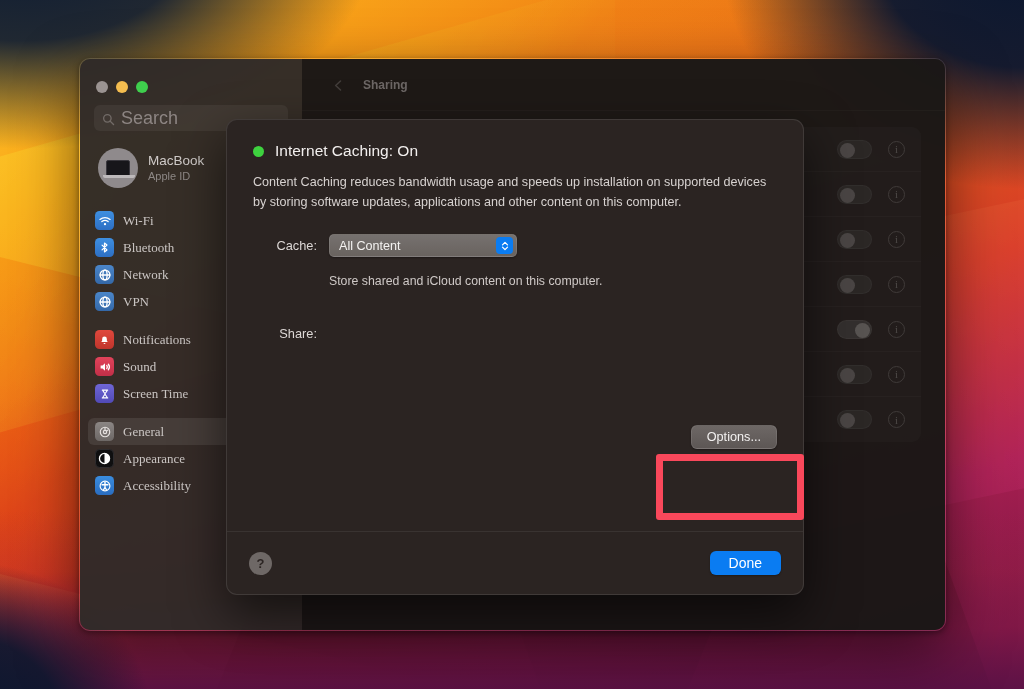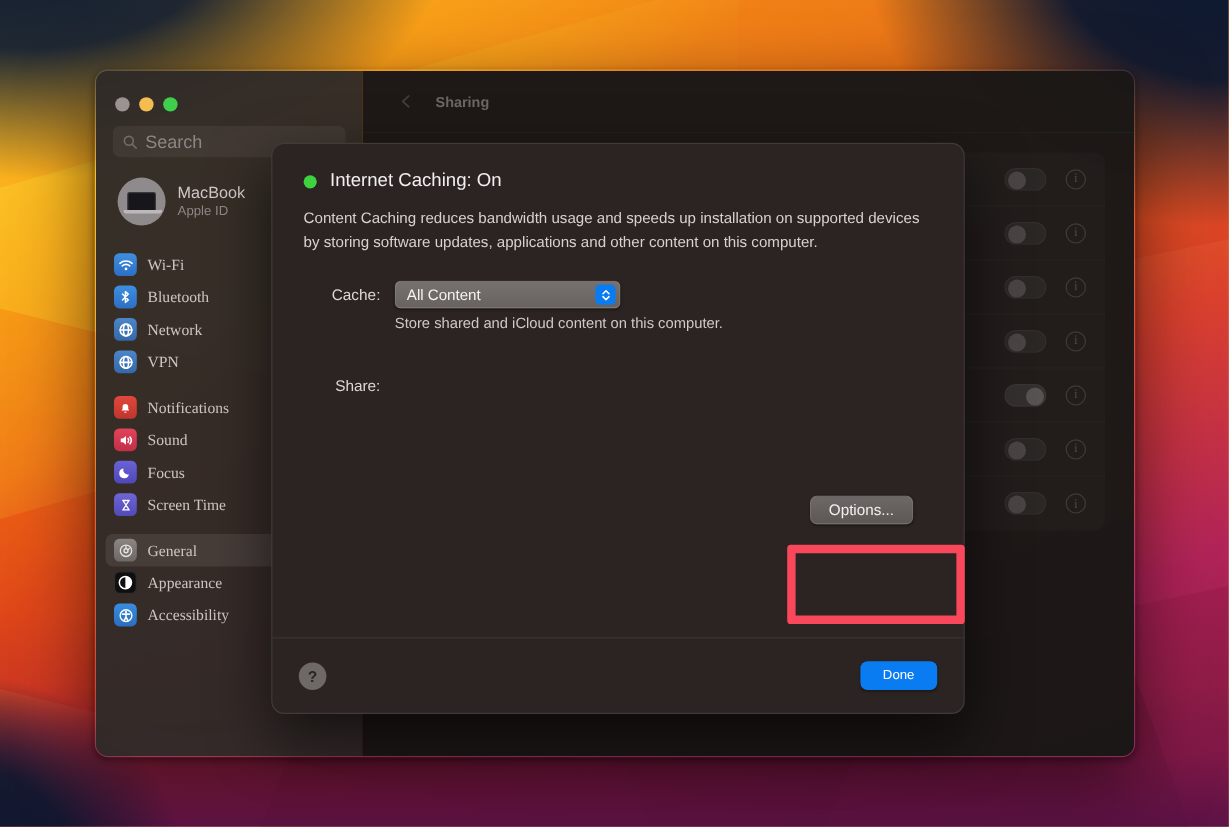--- a/index.html
+++ b/index.html
@@ -117,21 +117,21 @@
   .search-box {
     margin: 2px 14px 12px 14px;
     height: 26px;
     background: rgba(255,255,255,0.055);
     border-radius: 6px;
     display: flex; align-items: center;
     padding: 0 8px;
     gap: 6px;
   }
   .search-glyph { width: 13px; height: 13px; flex: none; opacity: .55; }
-  .search-ph { font-size: 15px; color: #8d8583; }
+  .search-ph { font-size: 18px; color: #8d8583; }
 
   .account-row {
     display: flex; align-items: center; gap: 10px;
     margin: 4px 10px 14px 12px;
     padding: 5px 6px;
     border-radius: 7px;
   }
   .avatar {
     width: 40px; height: 40px; border-radius: 50%;
     background: #8f8a8c;
@@ -298,40 +298,40 @@
     display: flex; flex-direction: column;
     align-items: center; justify-content: center;
     gap: 1px;
     color: #fff;
   }
   .popup-chev svg { display: block; }
 
   .field-hint {
     font-size: 12.3px; line-height: 1.5;
     color: #cfc9c7;
-    margin-top: 3px; max-width: 500px;
+    margin-top: 15px; max-width: 500px;
   }
   .row-gap { height: 28px; }
 
   .check-line { display: flex; align-items: center; gap: 9px; }
   .checkbox {
     width: 15px; height: 15px; border-radius: 3.5px;
     background: #6c6664;
     border: 1px solid rgba(255,255,255,0.10);
     flex: none;
   }
   .check-label { font-size: 12.8px; color: #efecea; }
 
   .options-area {
     position: relative;
     margin-top: 76px;
     height: 40px;
   }
   .options-btn {
-    position: absolute; right: 16px; top: 8px;
+    position: absolute; right: 0; top: 8px;
     height: 24px; padding: 0 15px;
     background: linear-gradient(180deg,#6d6765,#5d5755);
     border-radius: 6px;
     border: 1px solid rgba(255,255,255,0.09);
     display: flex; align-items: center; justify-content: center;
     font-size: 12.7px; color: #f3f1f0;
     box-shadow: 0 1px 2px rgba(0,0,0,0.35);
   }
 
   .sheet-divider { height: 1px; background: rgba(255,255,255,0.07); }
@@ -345,21 +345,21 @@
   .help-btn {
     width: 23px; height: 23px; border-radius: 50%;
     background: #6e6866;
     display: flex; align-items: center; justify-content: center;
     font-size: 13px; color: #2b2422; font-weight: bold;
   }
   .done-btn {
     height: 24px; padding: 0 19px;
     background: #0a7cf2; border-radius: 6px;
     display: flex; align-items: center; justify-content: center;
-    font-size: 11px; color: #fff;
+    font-size: 14px; color: #fff;
     box-shadow: 0 1px 2px rgba(0,0,0,0.3);
   }
 
   
   #highlight-box {
     position: absolute;
     left: 656px; top: 454px;
     width: 148px; height: 66px;
     border: 7px solid #f9485b;
     border-radius: 3px;
@@ -469,28 +469,20 @@
               <span class="nav-icon ic-sound">
                 <svg viewBox="0 0 16 16" width="14" height="14">
                   <path d="M3 6.2h2.2L8 3.8v8.4L5.2 9.8H3z" fill="#fff"></path>
                   <path d="M10 6.2a3 3 0 0 1 0 3.6" stroke="#fff" fill="none" stroke-width="1.5" stroke-linecap="round"></path>
                   <path d="M11.8 4.8a5.2 5.2 0 0 1 0 6.4" stroke="#fff" fill="none" stroke-width="1.5" stroke-linecap="round"></path>
                 </svg>
               </span>
               <span class="nav-label">Sound</span>
             </div>
             <div class="nav-item">
-              <span class="nav-icon ic-focus">
-                <svg viewBox="0 0 16 16" width="13" height="13">
-                  <path d="M11.6 10.2A4.6 4.6 0 0 1 6 4.3a5 5 0 1 0 5.6 5.9z" fill="#fff"></path>
-                </svg>
-              </span>
-              <span class="nav-label">Focus</span>
-            </div>
-            <div class="nav-item">
               <span class="nav-icon ic-screen">
                 <svg viewBox="0 0 16 16" width="12" height="12">
                   <path d="M4.4 2.8h7.2M4.4 13.2h7.2M5.2 2.8c0 3 2.8 3.6 2.8 5.2S5.2 10.2 5.2 13.2M10.8 2.8c0 3-2.8 3.6-2.8 5.2s2.8 2.2 2.8 5.2" stroke="#fff" fill="none" stroke-width="1.5" stroke-linecap="round"></path>
                 </svg>
               </span>
               <span class="nav-label">Screen Time</span>
             </div>
           </div>
           <div class="nav-gap"></div>
           <div class="nav-group">

